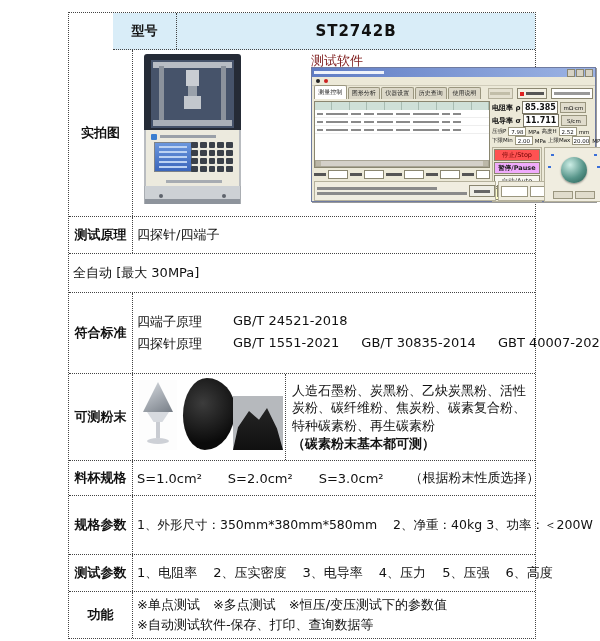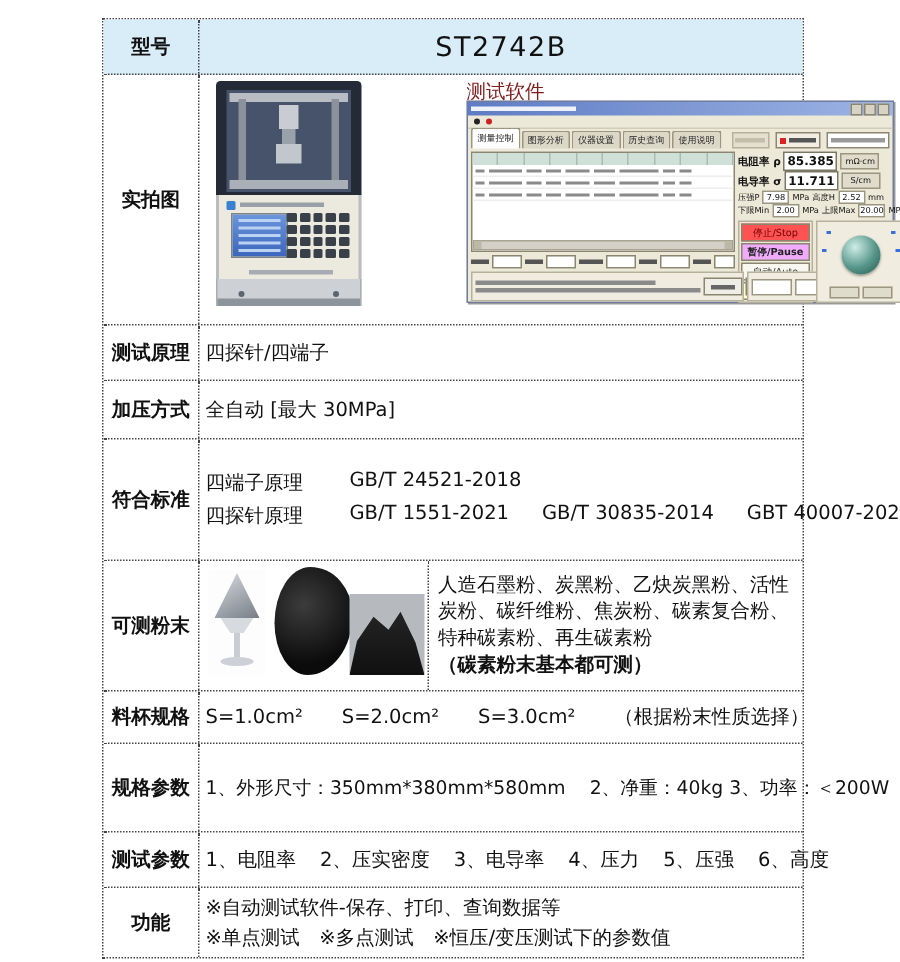--- a/index.html
+++ b/index.html
@@ -2,22 +2,22 @@
 <html><head>
 <meta charset="utf-8">
 <style>
   html,body{margin:0;padding:0;background:#fff;}
   body{width:600px;height:641px;position:relative;font-family:"DejaVu Sans","Liberation Sans",sans-serif;color:#111;}
   .spec-table{position:absolute;left:68px;top:12px;width:466px;border:1px dotted #444;background:#fff;}
   .trow{display:flex;border-bottom:1px dotted #444;}
   .trow:last-child{border-bottom:none;}
   .lcell{width:63px;flex:none;border-right:1px dotted #444;display:flex;align-items:center;justify-content:center;font-weight:bold;font-size:13px;text-align:center;}
   .vcell{flex:1;display:flex;align-items:center;font-size:13px;padding:2px 4px;position:relative;}
-  .hdr{background:#d9edf8;}
-  .model{width:100%;text-align:center;font-weight:normal;font-size:18px;letter-spacing:1px;}
+  .hdr{background:#d9edf8;margin-left:44px;}
+  .model{width:100%;text-align:center;font-weight:bold;font-size:15px;letter-spacing:1px;}
   
   .photo-cell{height:166px;padding:0;}
   .machine{position:absolute;left:11px;top:4px;width:97px;height:156px;}
   .m-top{height:76px;background:#252b36;border-radius:3px 3px 0 0;position:relative;}
   .m-win{position:absolute;left:7px;top:6px;right:7px;bottom:2px;background:#46536a;overflow:hidden;}
   .m-plate-top{position:absolute;left:2px;top:2px;right:2px;height:6px;background:#b8bdc4;}
   .m-col-l,.m-col-r{position:absolute;top:6px;bottom:4px;width:5px;background:#8b929c;}
   .m-col-l{left:8px;} .m-col-r{right:8px;}
   .m-piston1{position:absolute;left:35px;top:10px;width:13px;height:16px;background:#c9cdd3;}
   .m-piston2{position:absolute;left:37px;top:26px;width:9px;height:10px;background:#99a1ab;}
@@ -357,21 +357,20 @@
   </div>
 
   <div class="trow" style="height:36px">
     <div class="lcell">测试原理</div>
     <div class="vcell">
         <span>四探针/四端子</span>
       </div>
   </div>
 
   <div class="trow" style="height:38px">
-    <div class="lcell">加压方式</div>
     <div class="vcell">
         <span>全自动 [最大 30MPa]</span>
       </div>
   </div>
 
   <div class="trow" style="height:80px">
     <div class="lcell">符合标准</div>
     <div class="vcell">
       <div class="stds">
         <div class="line">
@@ -438,19 +437,19 @@
       <span>4、压力</span>
       <span>5、压强</span>
       <span>6、高度</span>
     </div>
   </div>
 
   <div class="trow" style="height:46px">
     <div class="lcell">功能</div>
     <div class="vcell">
       <div class="func-lines">
+        <span>※单点测试　※多点测试　※恒压/变压测试下的参数值</span>
         <span>※自动测试软件-保存、打印、查询数据等</span>
-        <span>※单点测试　※多点测试　※恒压/变压测试下的参数值</span>
       </div>
     </div>
   </div>
 
 </div>
 
 </body></html>

